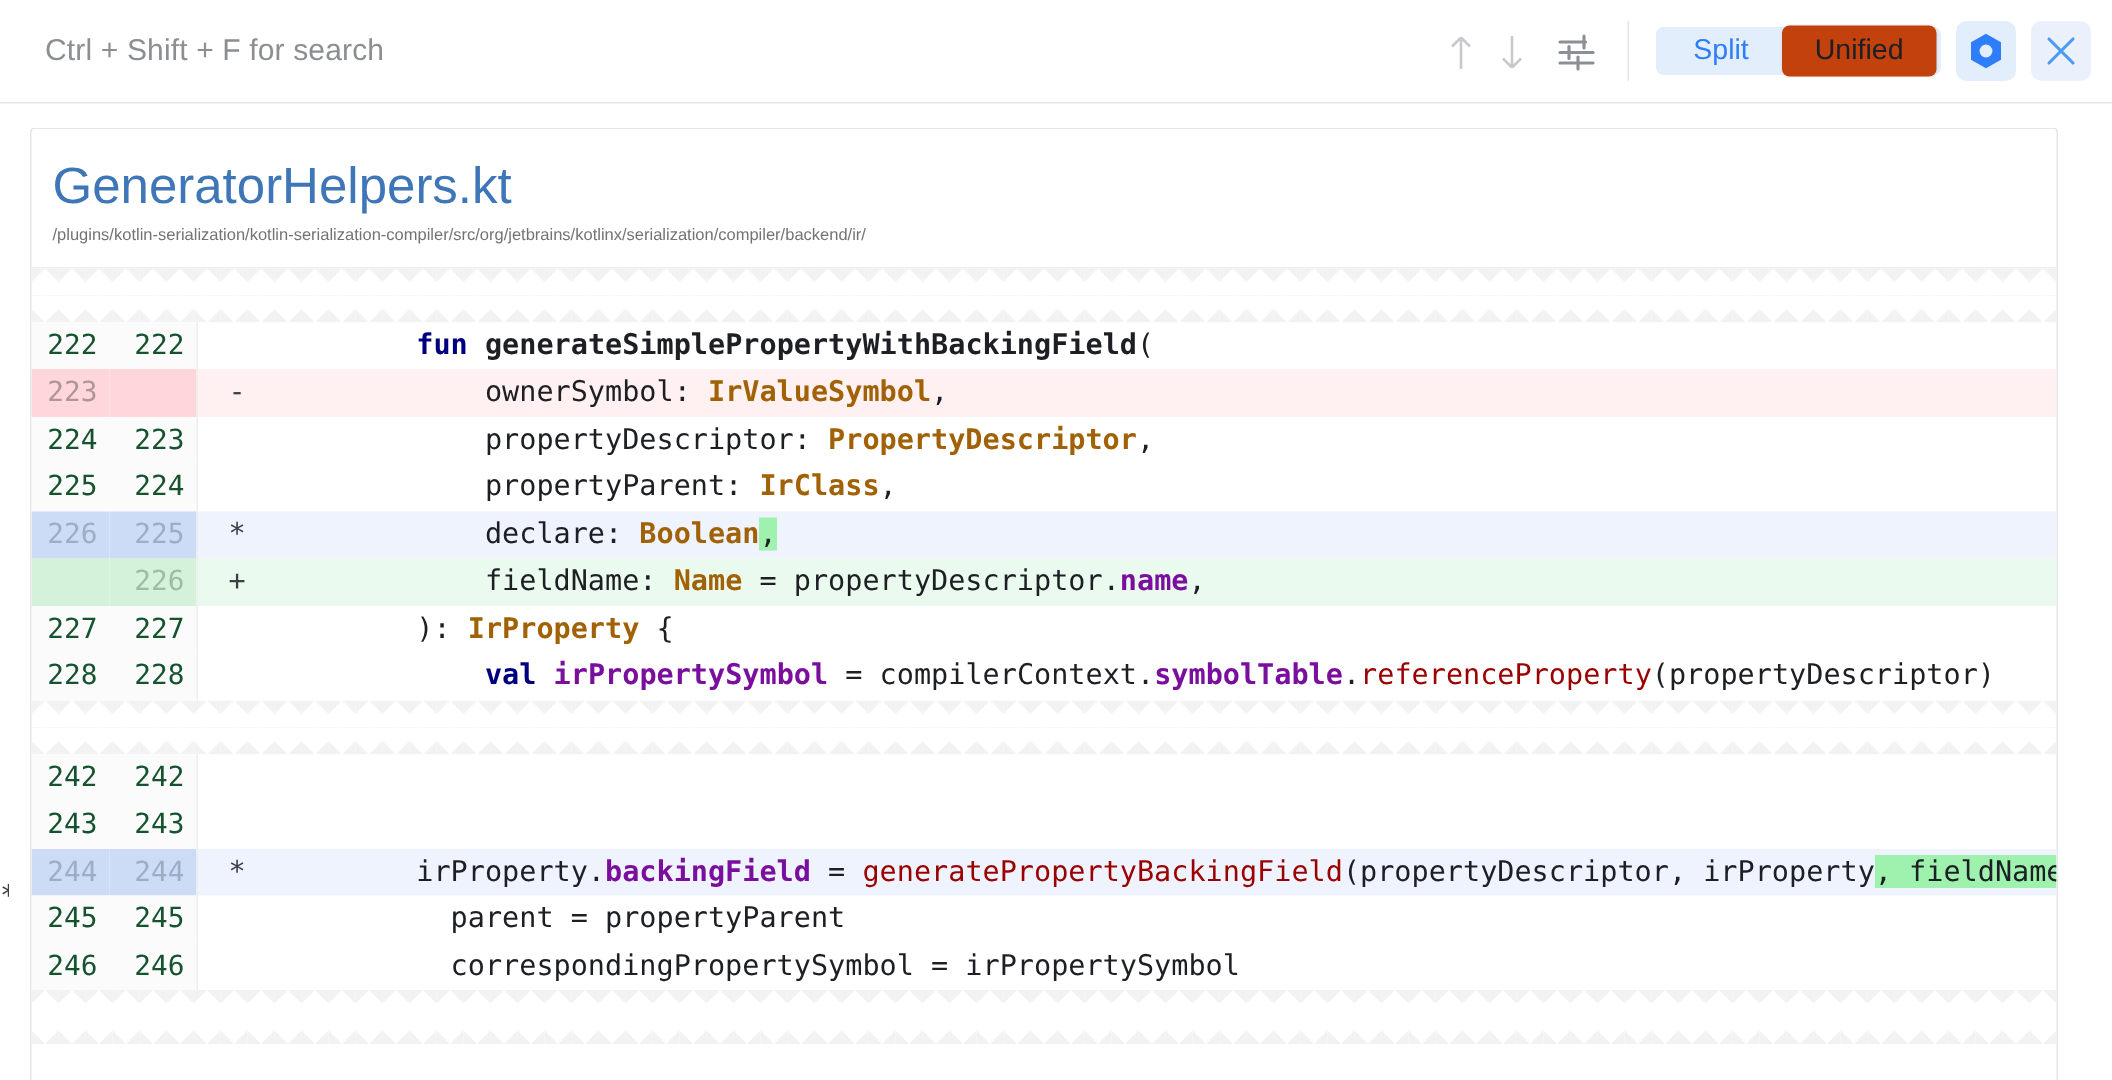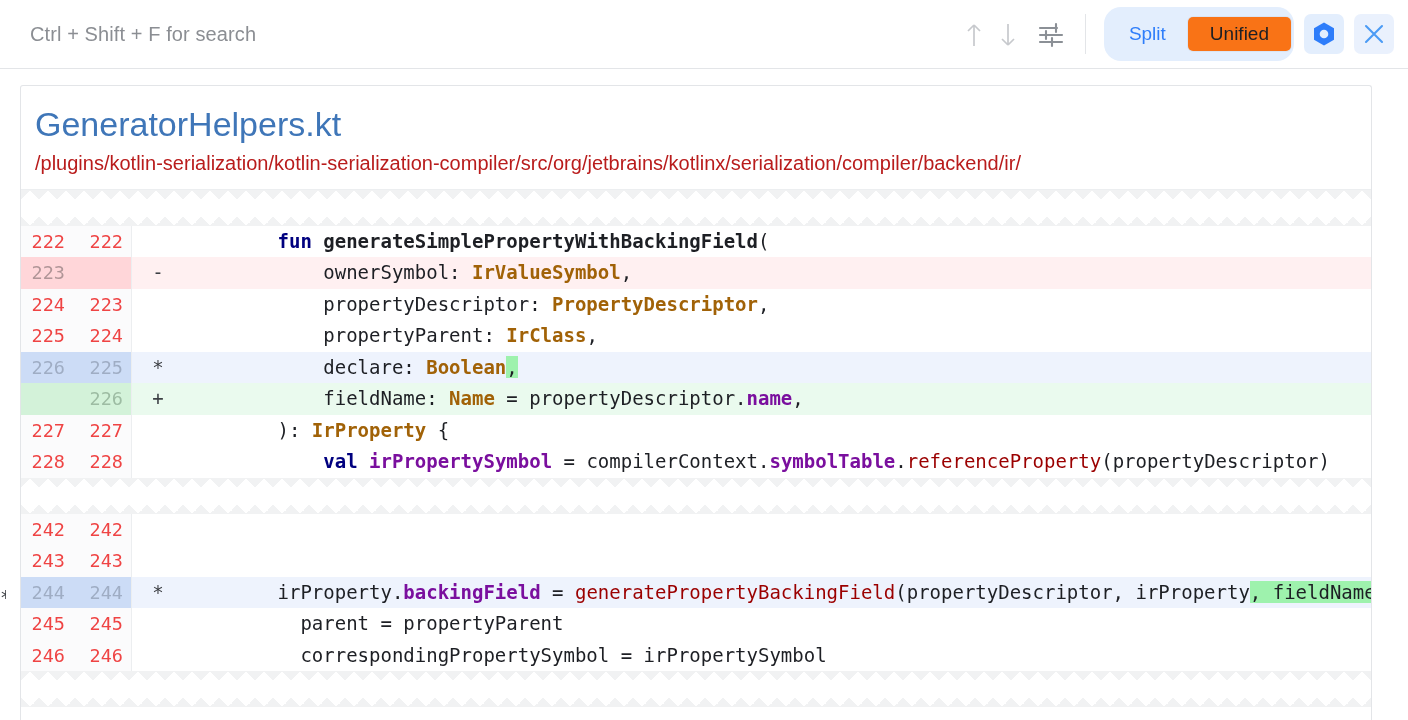--- a/index.html
+++ b/index.html
@@ -42,36 +42,36 @@
     margin: 14px 0 14px 8px;
   }
   #right-controls {
     display: flex; align-items: center;
     padding: 0 14px 0 18px;
     gap: 10px;
   }
   #view-toggle {
     display: flex; align-items: center;
     background: #e3eefd;
-    border-radius: 17px;
-    height: 54px;
+    border-radius: 5px;
+    height: 32px;
     padding: 3px;
   }
   .toggle-opt {
     display: flex; align-items: center; justify-content: center;
     height: 34px;
     padding: 0 22px;
     font-size: 19px;
     border-radius: 5px;
     cursor: pointer;
     white-space: nowrap;
   }
   .toggle-opt.inactive { color: #2e7dfa; }
   .toggle-opt.active {
-    background: #f97316;
+    background: #c2410c;
     color: #1d1f24;
     box-shadow: 0 0 0 1px rgba(0,0,0,0.04);
   }
   .sq-btn {
     width: 40px; height: 40px;
     border-radius: 7px;
     display: flex; align-items: center; justify-content: center;
     cursor: pointer;
   }
   #hex-btn { background: #e3eefd; }
@@ -93,22 +93,22 @@
     padding: 18px 22px 14px 14px;
     border-bottom: 1px solid #eceef0;
   }
   #file-name {
     font-size: 34px;
     color: #3f76b8;
     line-height: 1.2;
     margin-bottom: 6px;
   }
   #file-path {
-    font-size: 20px;
-    color: #b91c1c;
+    font-size: 11px;
+    color: #737373;
     line-height: 1.2;
   }
 
   
   .zigzag {
     height: 36px;
     background-color: #f1f2f3;
     -webkit-mask-image:
       linear-gradient(135deg, #000 25%, transparent 25%),
       linear-gradient(225deg, #000 25%, transparent 25%),
@@ -136,21 +136,21 @@
     display: flex;
     align-items: stretch;
     height: 31.5px;
     white-space: pre;
   }
   .ln {
     width: 52px;
     flex: 0 0 52px;
     text-align: right;
     padding-right: 8px;
-    color: #ef4444;
+    color: #14532d;
     font-size: 18.5px;
     line-height: 31.5px;
     background: #fbfbfc;
     user-select: none;
   }
   .ln.l2 { width: 58px; flex: 0 0 58px; }
   .gutter-edge {
     width: 1px; flex: 0 0 1px;
     background: #eceef0;
   }

